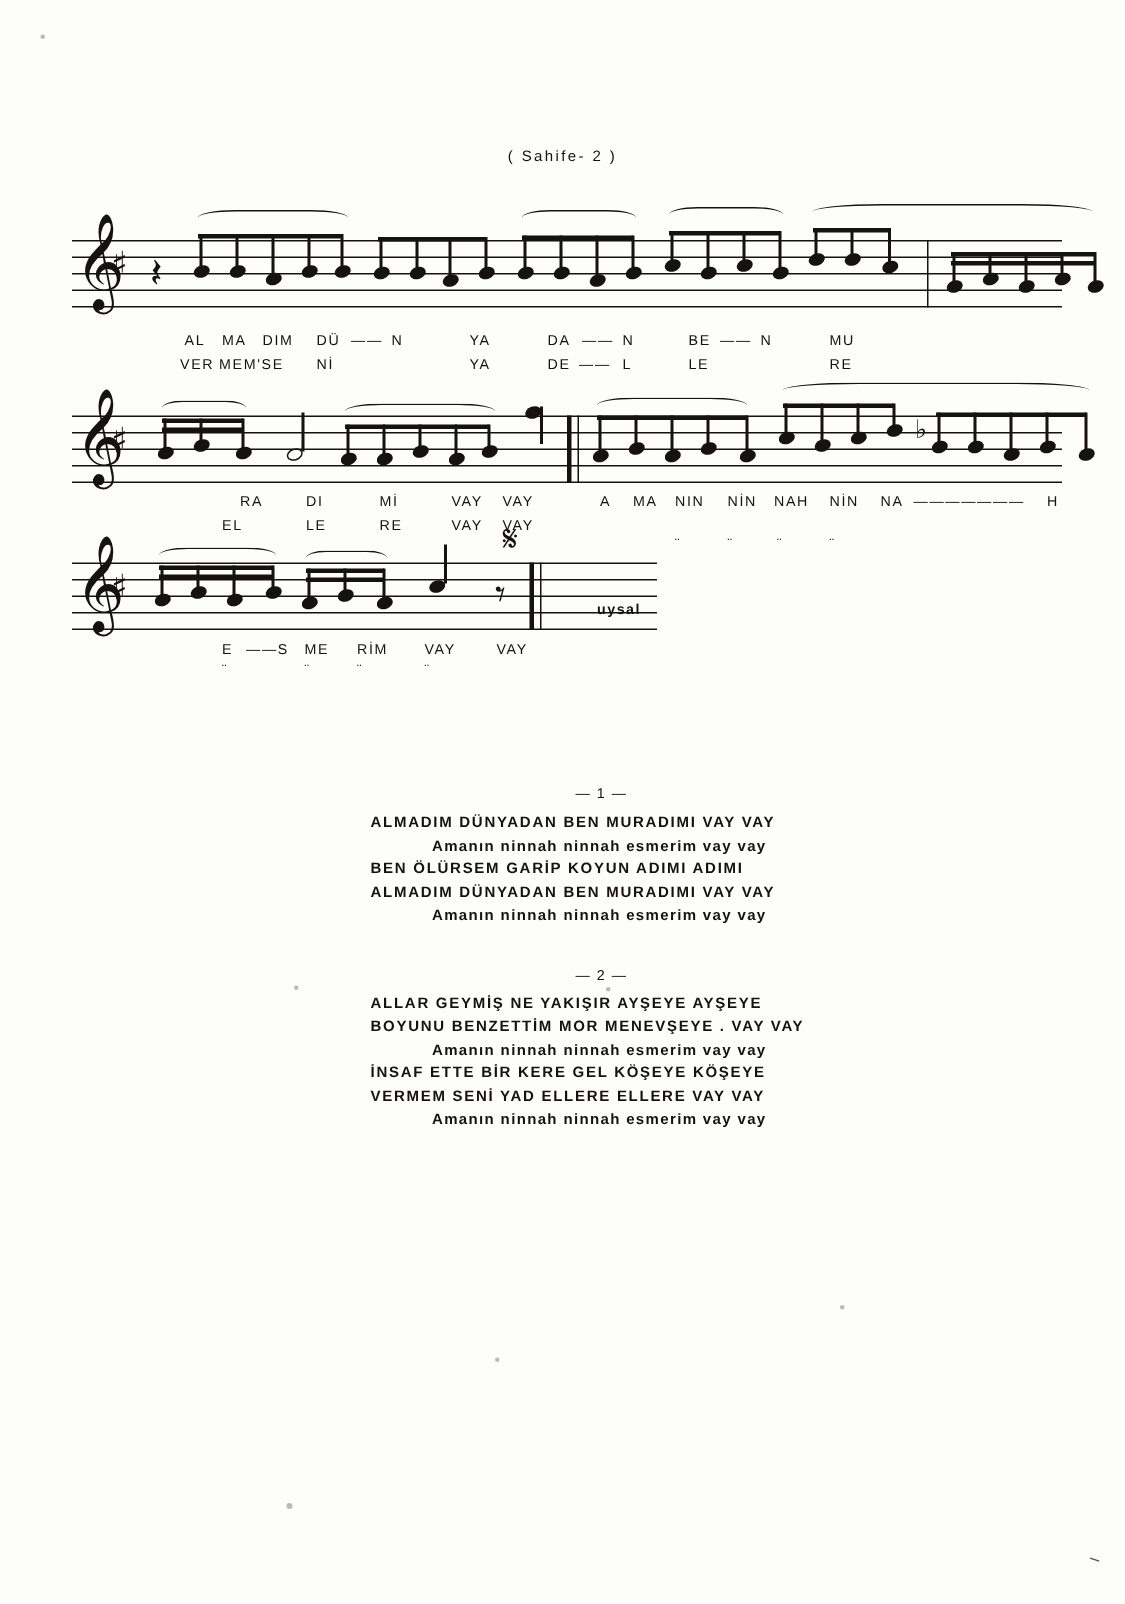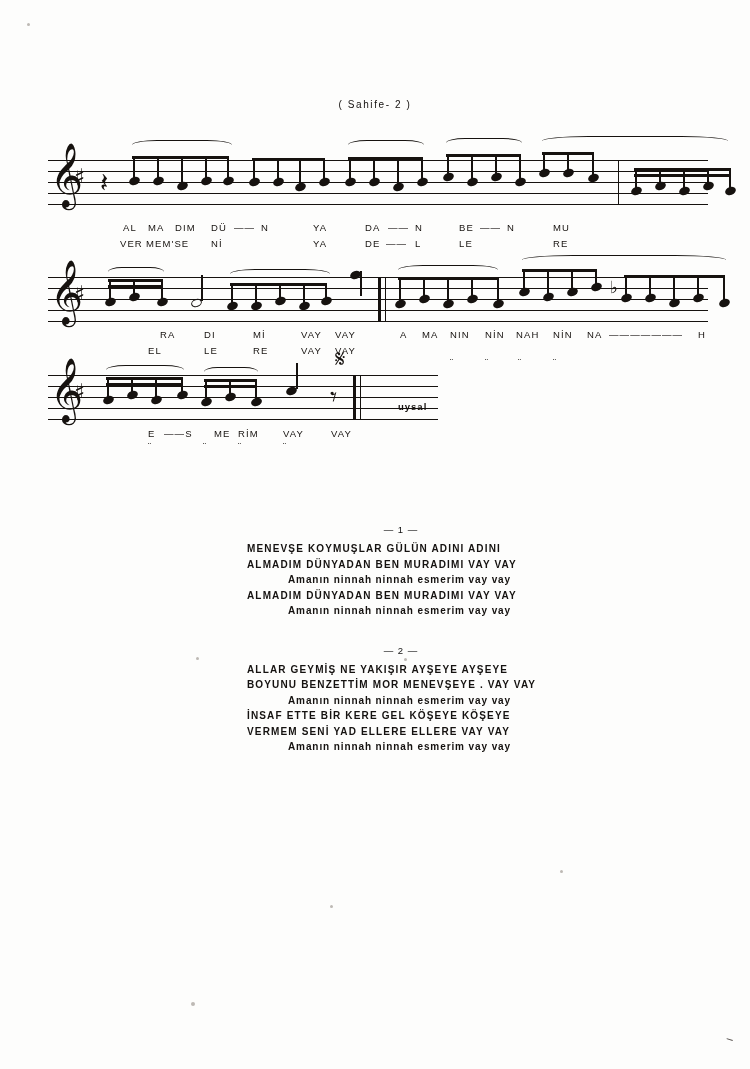--- a/index.html
+++ b/index.html
@@ -486,40 +486,40 @@
       <div class="segno" style="left:287px; top:-28px;">𝄋</div>
 
       <div class="slur" style="left:58px; top:-10px; width:78px;"></div>
       <div class="slur" style="left:156px; top:-8px; width:54px;"></div>
     </div>
   </div>
 
   <div class="lyric-row" style="top:428px;">
     <span class="syl" style="left:100px;">E</span>
     <span class="syl" style="left:116px;">——S</span>
-    <span class="syl" style="left:155px;margin-left:11px;">ME</span>
+    <span class="syl" style="left:155px;">ME</span>
     <span class="syl" style="left:190px;">RİM</span>
     <span class="syl" style="left:235px;">VAY</span>
     <span class="syl" style="left:283px;">VAY</span>
   </div>
   <div class="dots-row" style="top:441px;">
     <span style="left:100px;">¨</span>
     <span style="left:155px;">¨</span>
     <span style="left:190px;">¨</span>
     <span style="left:235px;">¨</span>
   </div>
   <div class="usul" style="left:398px; top:401px;font-weight:bold;">uysal</div>
 
   <div class="lyrics">
 
     <div class="verse">
       <div class="verse-num">— 1 —</div>
-      <div class="vline">MENEVŞE  KOYMUŞLAR  GÜLÜN   ADINI ADINI</div>
       <div class="vline">ALMADIM  DÜNYADAN  BEN    MURADIMI VAY VAY</div>
       <div class="vline refrain">Amanın  ninnah  ninnah  esmerim  vay vay</div>
+      <div class="vline">BEN  ÖLÜRSEM  GARİP  KOYUN  ADIMI  ADIMI</div>
       <div class="vline">ALMADIM  DÜNYADAN  BEN  MURADIMI  VAY VAY</div>
       <div class="vline refrain">Amanın  ninnah  ninnah  esmerim  vay vay</div>
     </div>
 
     <div class="verse-gap"></div>
 
     <div class="verse">
       <div class="verse-num">— 2 —</div>
       <div class="vline">ALLAR  GEYMİŞ  NE  YAKIŞIR  AYŞEYE  AYŞEYE</div>
       <div class="vline">BOYUNU  BENZETTİM  MOR  MENEVŞEYE . VAY VAY</div>

